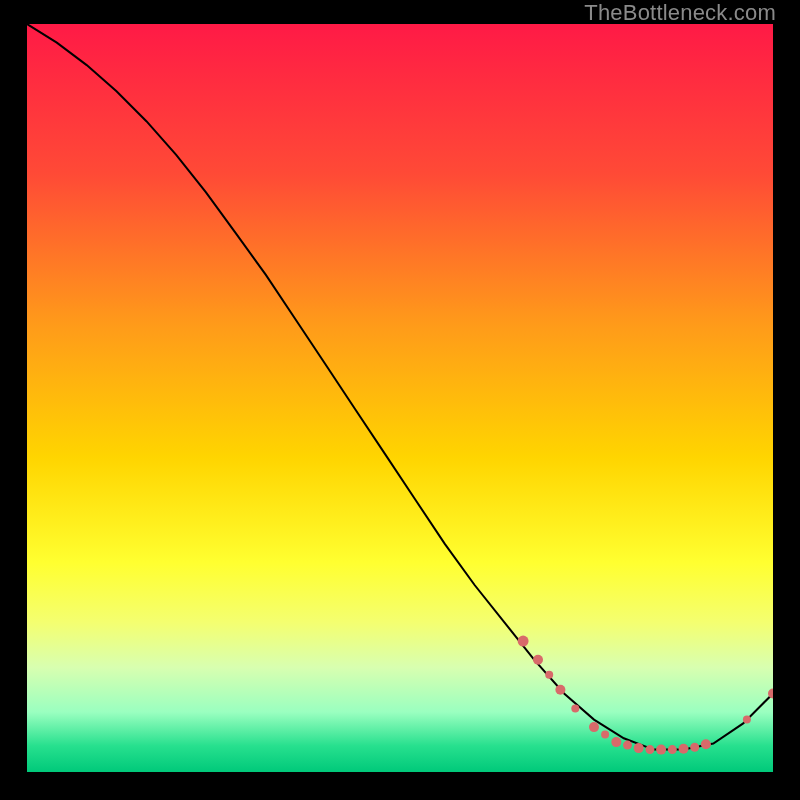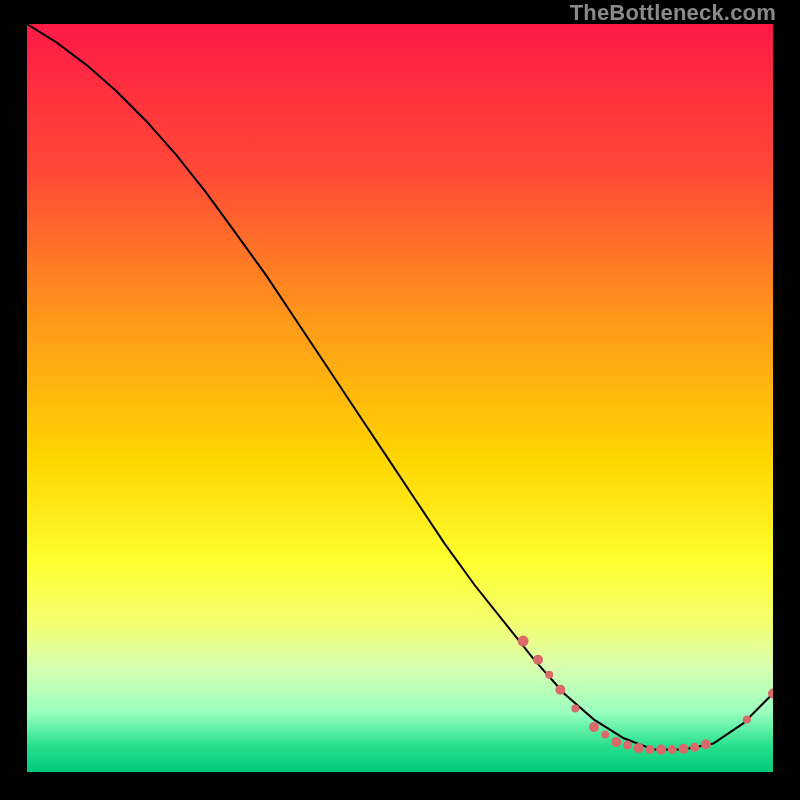--- a/index.html
+++ b/index.html
@@ -25,21 +25,21 @@
     top: 0;
     width: 746px;
     height: 748px;
   }
   .watermark {
     position: absolute;
     top: 0px;
     right: 24px;
     color: #8a8a8a;
     font-size: 22px;
-    font-weight: 700;
+    font-weight: 400;
     letter-spacing: 0.2px;
     user-select: none;
   }
   svg {
     display: block;
   }
 </style>
 </head>
 <body>
 

